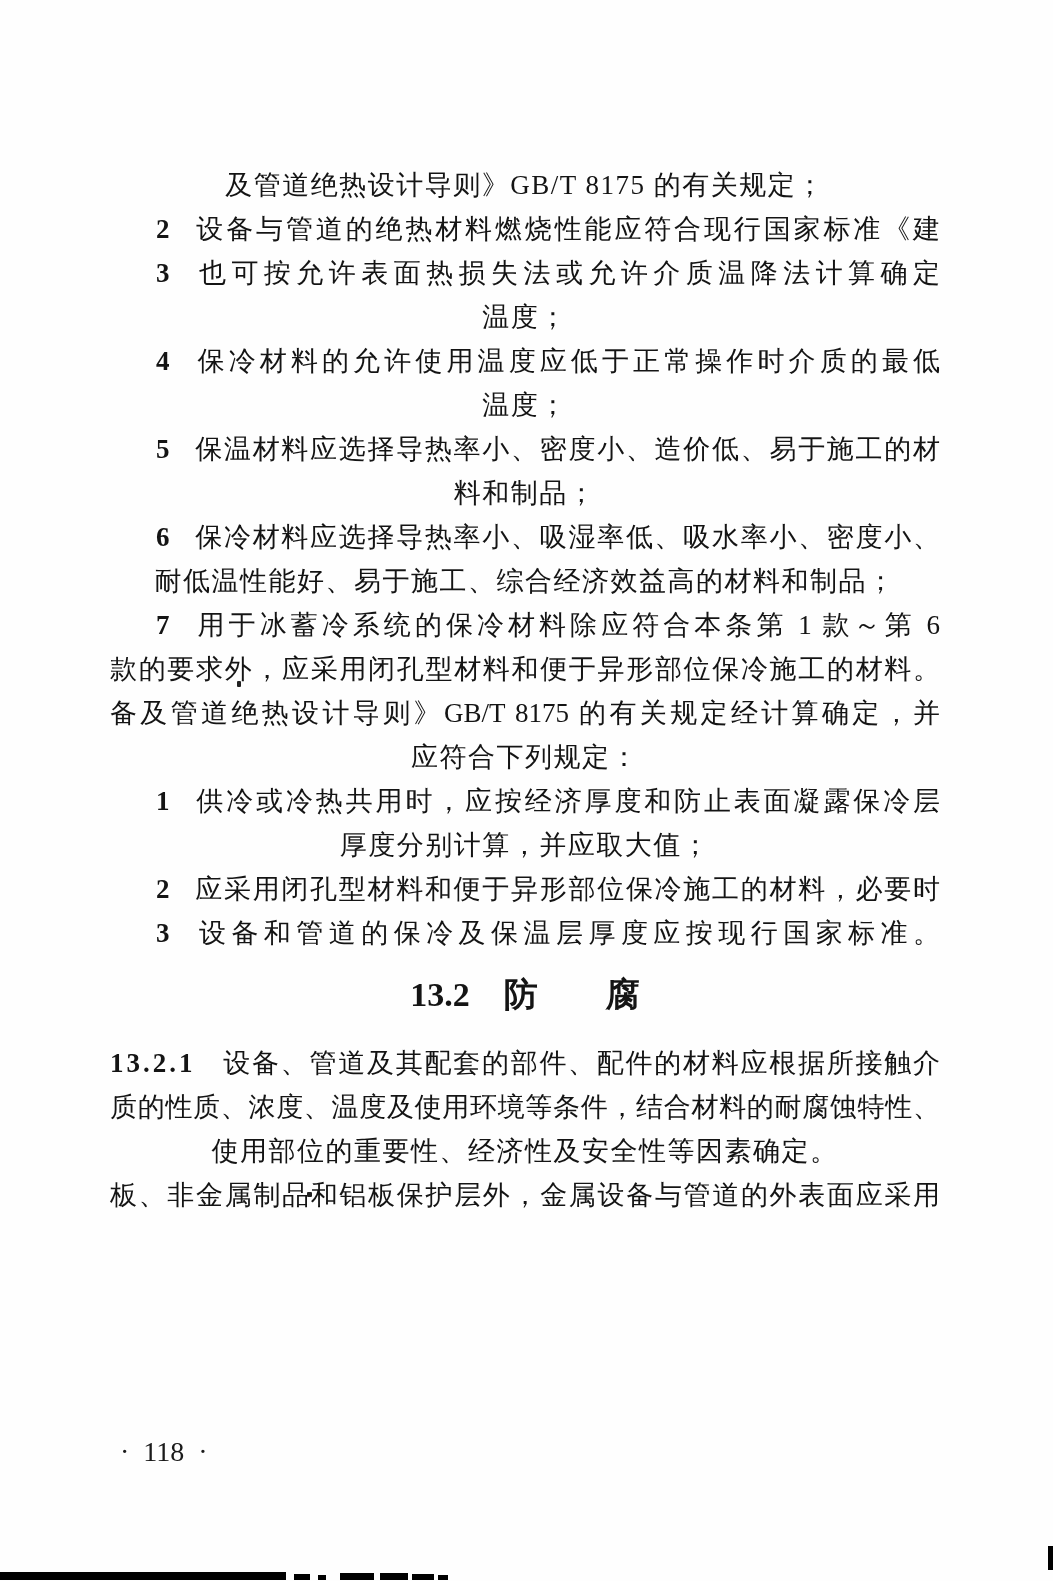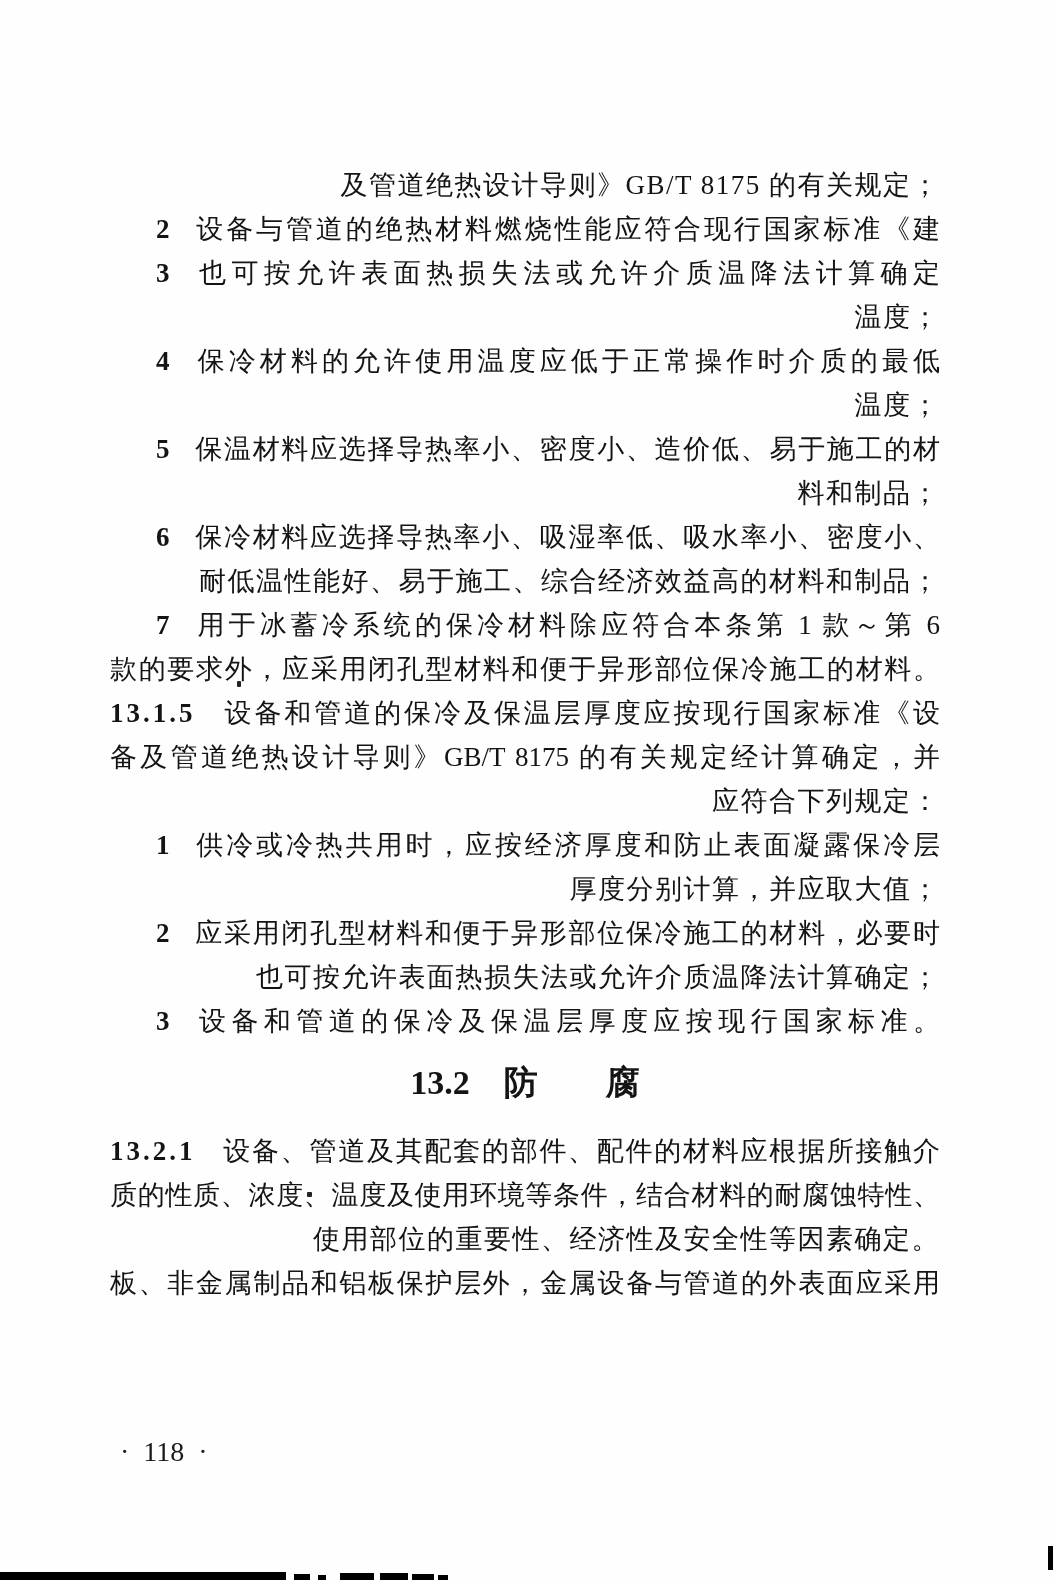--- a/index.html
+++ b/index.html
@@ -4,21 +4,21 @@
 <style>
   html,body{margin:0;padding:0;background:#e8e8e8;}
   .page{
     position:relative;width:1053px;height:1581px;background:#fefefe;
     font-family:"Liberation Serif","DejaVu Serif",serif;color:#141414;
     overflow:hidden;margin:0 auto;
   }
   .body{position:absolute;left:110px;top:163px;width:830px;}
   .bl{height:44px;line-height:44px;font-size:27px;}
   .jl{text-align:justify;text-align-last:justify;}
-  .ll{text-align:right;letter-spacing:1.5px;}
+  .ll{text-align:center;letter-spacing:1.5px;}
   .item{padding-left:46px;}
   .num{font-weight:700;margin-right:24px;}
   .clause .num{letter-spacing:3px;margin-right:26px;}
   .heading{
     height:44px;line-height:44px;margin:18px 0 24px 0;
     text-align:center;font-size:34px;font-weight:700;white-space:pre;
   }
   .footer{
     position:absolute;left:120px;top:1437px;font-size:28px;line-height:30px;
     white-space:pre;color:#1a1a1a;
@@ -36,27 +36,25 @@
     <div class="bl jl item"><span class="num">3</span><span>也可按允许表面热损失法或允许介质温降法计算确定</span></div>
     <div class="bl ll"><span>温度；</span></div>
     <div class="bl jl item"><span class="num">4</span><span>保冷材料的允许使用温度应低于正常操作时介质的最低</span></div>
     <div class="bl ll"><span>温度；</span></div>
     <div class="bl jl item"><span class="num">5</span><span>保温材料应选择导热率小、密度小、造价低、易于施工的材</span></div>
     <div class="bl ll"><span>料和制品；</span></div>
     <div class="bl jl item"><span class="num">6</span><span>保冷材料应选择导热率小、吸湿率低、吸水率小、密度小、</span></div>
     <div class="bl ll"><span>耐低温性能好、易于施工、综合经济效益高的材料和制品；</span></div>
     <div class="bl jl item"><span class="num">7</span><span>用于冰蓄冷系统的保冷材料除应符合本条第 1 款～第 6</span></div>
     <div class="bl jl"><span>款的要求外，应采用闭孔型材料和便于异形部位保冷施工的材料。</span></div>
-    <div class="bl jl clause"><span class="num">13.1.5</span><span>设备和管道的保冷及保温层厚度应按现行国家标准《设</span></div>
     <div class="bl jl"><span>备及管道绝热设计导则》GB/T 8175 的有关规定经计算确定，并</span></div>
     <div class="bl ll"><span>应符合下列规定：</span></div>
     <div class="bl jl item"><span class="num">1</span><span>供冷或冷热共用时，应按经济厚度和防止表面凝露保冷层</span></div>
     <div class="bl ll"><span>厚度分别计算，并应取大值；</span></div>
     <div class="bl jl item"><span class="num">2</span><span>应采用闭孔型材料和便于异形部位保冷施工的材料，必要时</span></div>
-    <div class="bl ll"><span>也可按允许表面热损失法或允许介质温降法计算确定；</span></div>
     <div class="bl jl item"><span class="num">3</span><span>设备和管道的保冷及保温层厚度应按现行国家标准。</span></div>
 
     <h2 class="heading">13.2　防　　腐</h2>
 
     <div class="bl jl clause"><span class="num">13.2.1</span><span>设备、管道及其配套的部件、配件的材料应根据所接触介</span></div>
     <div class="bl jl"><span>质的性质、浓度、温度及使用环境等条件，结合材料的耐腐蚀特性、</span></div>
     <div class="bl ll"><span>使用部位的重要性、经济性及安全性等因素确定。</span></div>
     <div class="bl jl"><span>板、非金属制品和铝板保护层外，金属设备与管道的外表面应采用</span></div>
   </main>
 

